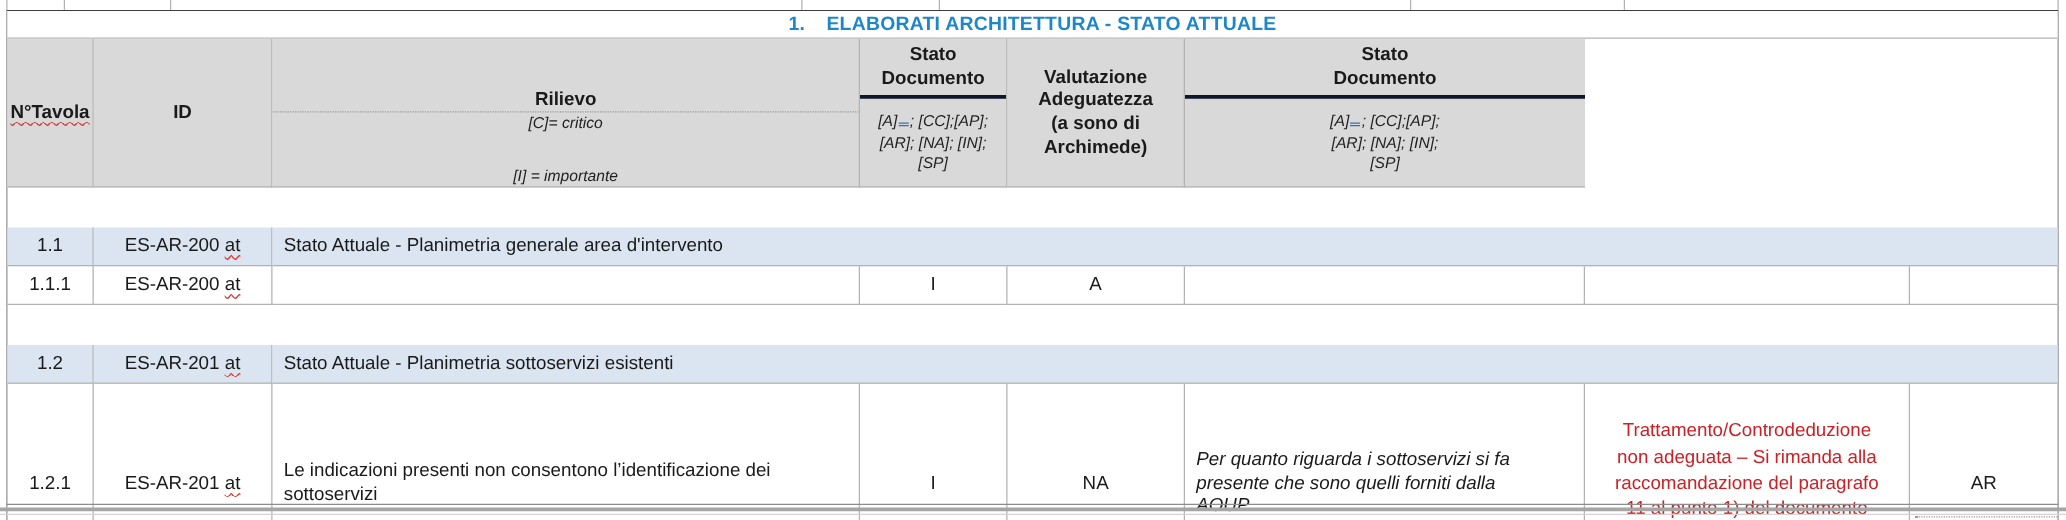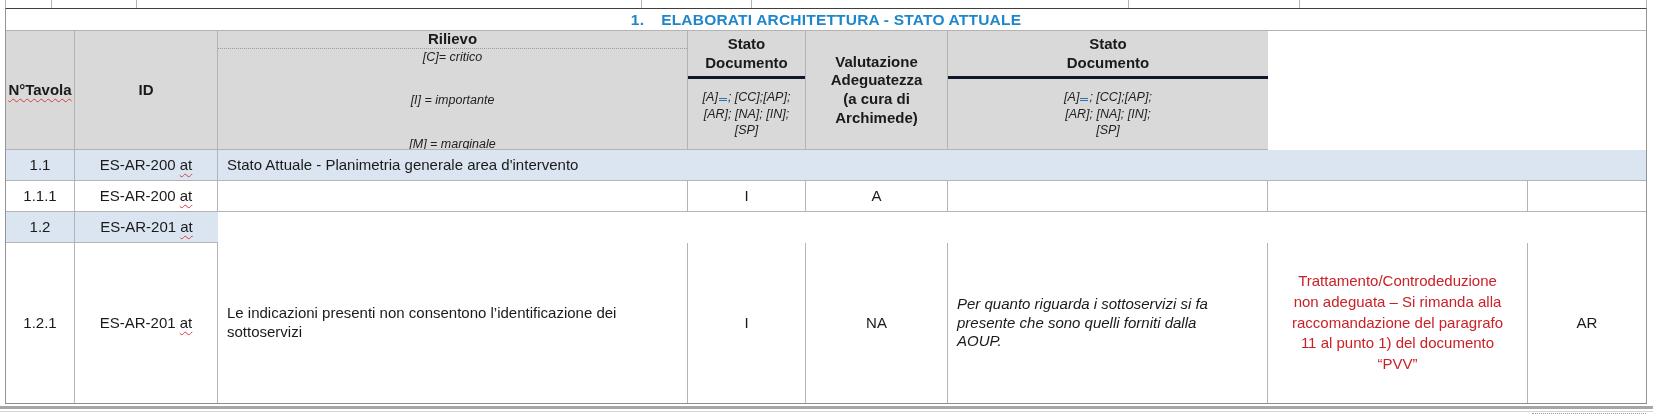--- a/index.html
+++ b/index.html
@@ -20,21 +20,21 @@
   }
   .sliver .vd { position:absolute; top:0; width:1px; height:100%; background:#b3b3b3; }
 
   .table {
     position:absolute; left:5px; top:9px; width:1642px;
     border-left:1px solid #949494; border-right:1px solid #949494;
     background:#fff;
   }
   .row { display:grid; width:100%; }
   .cols8 { grid-template-columns:69px 143px 470px 118px 142px 320px 260px 118px; }
-  .cols3 { grid-template-columns:69px 143px 1428px; }
+  .cols3 { grid-template-columns:69px 143px 1428px;margin-top:32px; }
 
   .c {
     border-right:1px solid #b3b3b3;
     border-bottom:1px solid #b3b3b3;
     display:flex; align-items:center; justify-content:center;
     font-size:15px; line-height:1.25;
     overflow:hidden;
   }
   .row .c:last-child { border-right:none; }
 
@@ -48,21 +48,21 @@
   .title-row .num { margin-right:17px; }
 
   
   .header-row { height:119px; }
   .header-row .c { background:var(--header_grey,#d9d9d9); font-weight:bold; }
   .hsplit { flex-direction:column; align-items:stretch; justify-content:flex-start; padding:0; }
   .hlabel {
     height:48px; display:flex; align-items:center; justify-content:center;
     text-align:center; line-height:1.12;
   }
-  .hlabel.dotted { border-bottom:1px dotted #9a9a9a; }
+  .hlabel.dotted { border-bottom:1px dotted #9a9a9a;margin-top:41px; }
   .hlabel.solid  { border-bottom:3px solid #0f172a; }
   .hlegend {
     flex:1; display:flex; flex-direction:column; align-items:center; justify-content:center;
     font-weight:normal; font-style:italic; font-size:12.5px; line-height:1.32;
     color:#222; text-align:center;gap:27px;
   }
   .legend-wrap { max-width:110px; }
   .legend-wrap.narrow { max-width:96px; }
   .two-line { text-align:center; line-height:1.25; }
 
@@ -147,21 +147,21 @@
           <div class="legend-wrap">
             <span>[A]</span><span class="revmark"></span><span>; [CC];[AP]; [AR]; [NA]; [IN]; [SP]</span>
           </div>
         </div>
       </div>
 
 
       <div class="c">
         <span class="two-line">
           <span>Valutazione Adeguatezza</span><br>
-          <span>(a cura di Archimede)</span>
+          <span>(a sono di Archimede)</span>
         </span>
       </div>
 
       <div class="c hsplit">
         <div class="hlabel solid">
           <span class="two-line">
             <span>Stato</span><br>
             <span>Documento</span>
           </span>
         </div>
@@ -192,20 +192,21 @@
       <div class="c"></div>
       <div class="c"></div>
       <div class="c"></div>
     </div>
 
     <div class="row cols3 r31 hl">
       <div class="c">1.2</div>
       <div class="c">
         <span>ES-AR-201</span>&nbsp;<span class="sq">at</span>
       </div>
+      <div class="c titolo-cell">Stato Attuale - Planimetria sottoservizi esistenti</div>
     </div>
 
     <div class="row cols8 tall">
       <div class="c">1.2.1</div>
       <div class="c">
         <span>ES-AR-201</span>&nbsp;<span class="sq">at</span>
       </div>
       <div class="c titolo-cell">
         <div class="titolo-long">Le indicazioni presenti non consentono l’identificazione dei sottoservizi</div>
       </div>

